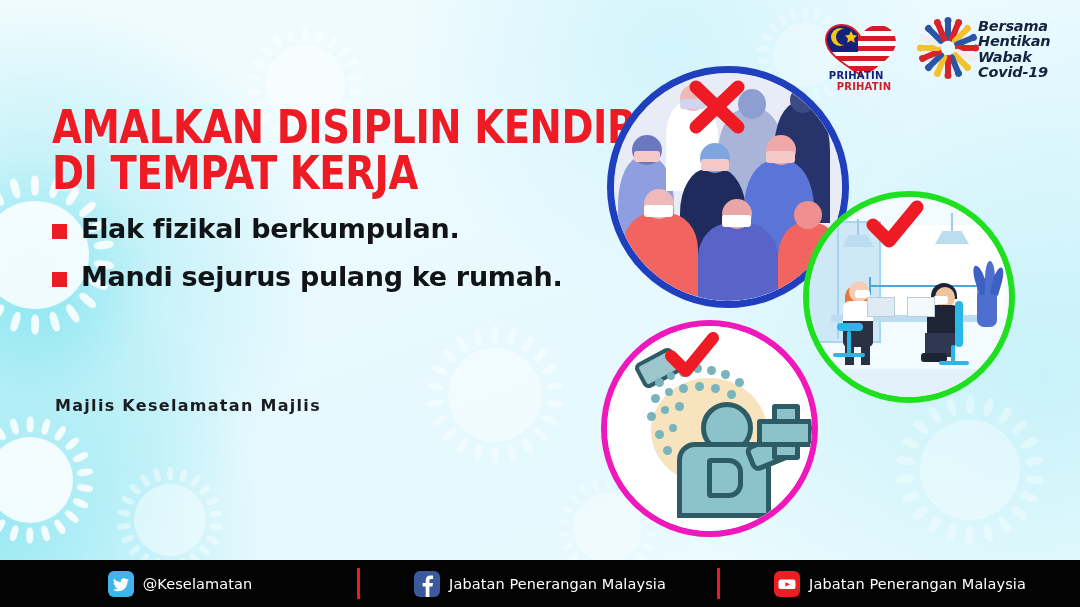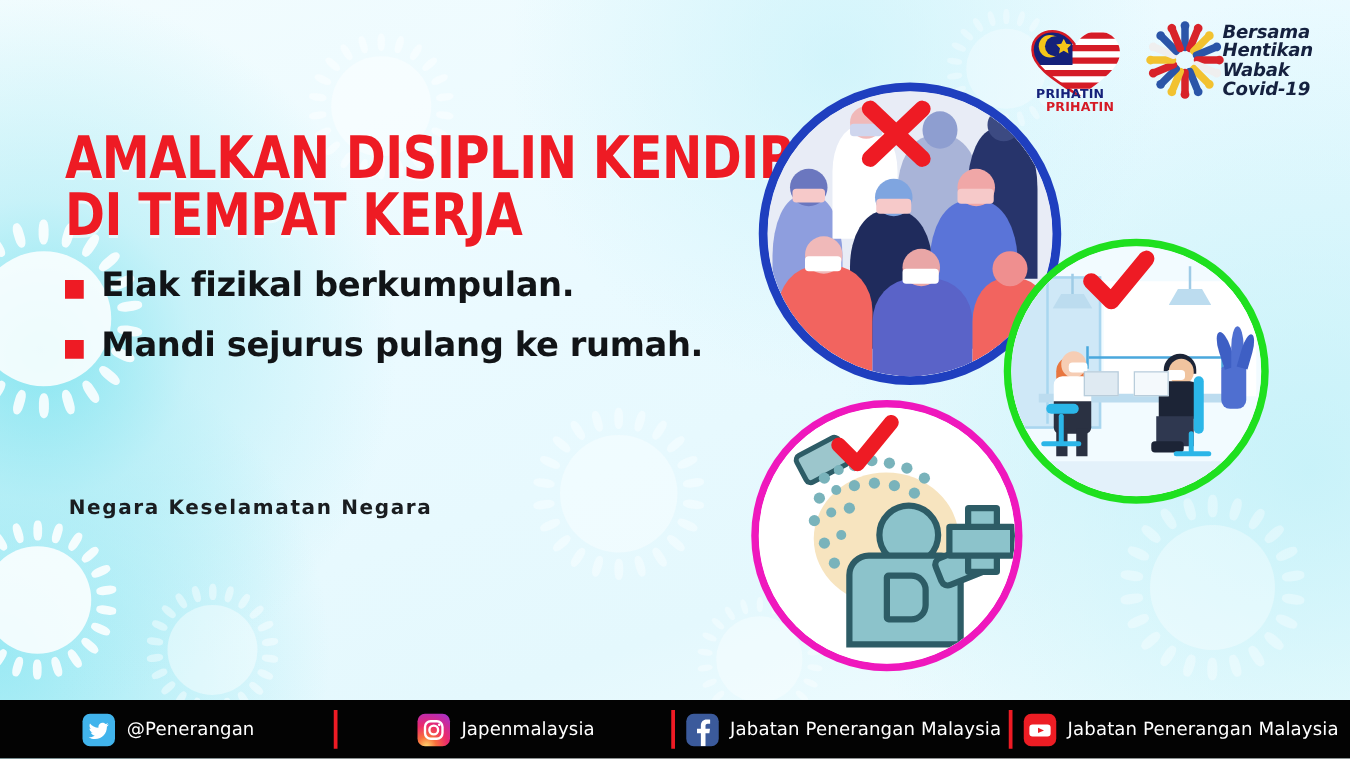--- a/index.html
+++ b/index.html
@@ -314,21 +314,21 @@
     <div class="bullet">
       <span class="sq"></span>
       <span class="btext">Elak fizikal berkumpulan.</span>
     </div>
     <div class="bullet">
       <span class="sq"></span>
       <span class="btext">Mandi sejurus pulang ke rumah.</span>
     </div>
   </div>
 
-  <div class="agency">Negara Keselamatan Negara</div>
+  <div class="agency">Majlis Keselamatan Majlis</div>
 
   <div class="badge" id="badge-crowd">
     <div class="inner">
       <div style="position:absolute;inset:0;background:#e8ecf6;"></div>
 
       <div class="fig" style="left:4px;top:84px;width:56px;height:120px;background:#8e9ede;"></div>
       <div class="head" style="left:18px;top:62px;width:30px;height:30px;background:#6b77bf;"></div>
       <div class="mask" style="left:20px;top:78px;width:26px;height:11px;"></div>
 
       <div class="fig" style="left:52px;top:28px;width:52px;height:90px;background:#ffffff;"></div>
@@ -541,35 +541,24 @@
   </div>
 
   <div class="socialbar">
 
     <div class="scell">
       <span class="sicon ic-tw">
         <svg width="26" height="26" viewBox="0 0 26 26">
           <path d="M21 8.6c-.6.3-1.2.5-1.9.6.7-.4 1.2-1 1.4-1.8-.6.4-1.3.7-2.1.8-.6-.6-1.5-1-2.4-1-1.8 0-3.3 1.5-3.3 3.3 0 .3 0 .5.1.7-2.7-.1-5.2-1.4-6.8-3.4-.3.5-.4 1-.4 1.7 0 1.1.6 2.1 1.5 2.7-.5 0-1-.2-1.5-.4 0 1.6 1.1 2.9 2.6 3.2-.3.1-.6.1-.9.1-.2 0-.4 0-.6-.1.4 1.3 1.6 2.3 3.1 2.3-1.1.9-2.6 1.4-4.1 1.4h-.8c1.5 1 3.2 1.5 5.1 1.5 6.1 0 9.5-5.1 9.5-9.5v-.4c.6-.5 1.2-1.1 1.6-1.7z" fill="#ffffff"></path>
         </svg>
       </span>
-      <span class="slabel">@Penerangan</span>
+      <span class="slabel">@Keselamatan</span>
       <span class="divider"></span>
     </div>
 
-    <div class="scell">
-      <span class="sicon ic-ig">
-        <svg width="26" height="26" viewBox="0 0 26 26">
-          <rect x="6" y="6" width="14" height="14" rx="4.6" fill="none" stroke="#ffffff" stroke-width="1.9"></rect>
-          <circle cx="13" cy="13" r="3.5" fill="none" stroke="#ffffff" stroke-width="1.9"></circle>
-          <circle cx="17.4" cy="8.8" r="1.1" fill="#ffffff"></circle>
-        </svg>
-      </span>
-      <span class="slabel">Japenmalaysia</span>
-      <span class="divider"></span>
-    </div>
 
     <div class="scell">
       <span class="sicon ic-fb">
         <svg width="26" height="26" viewBox="0 0 26 26">
           <path d="M15.4 26V15.6h3.1l.5-3.6h-3.6V9.7c0-1 .3-1.8 1.8-1.8h1.9V4.7c-.3 0-1.5-.1-2.8-.1-2.7 0-4.6 1.7-4.6 4.8V12H8.6v3.6h3.1V26z" fill="#ffffff"></path>
         </svg>
       </span>
       <span class="slabel">Jabatan Penerangan Malaysia</span>
       <span class="divider"></span>
     </div>

